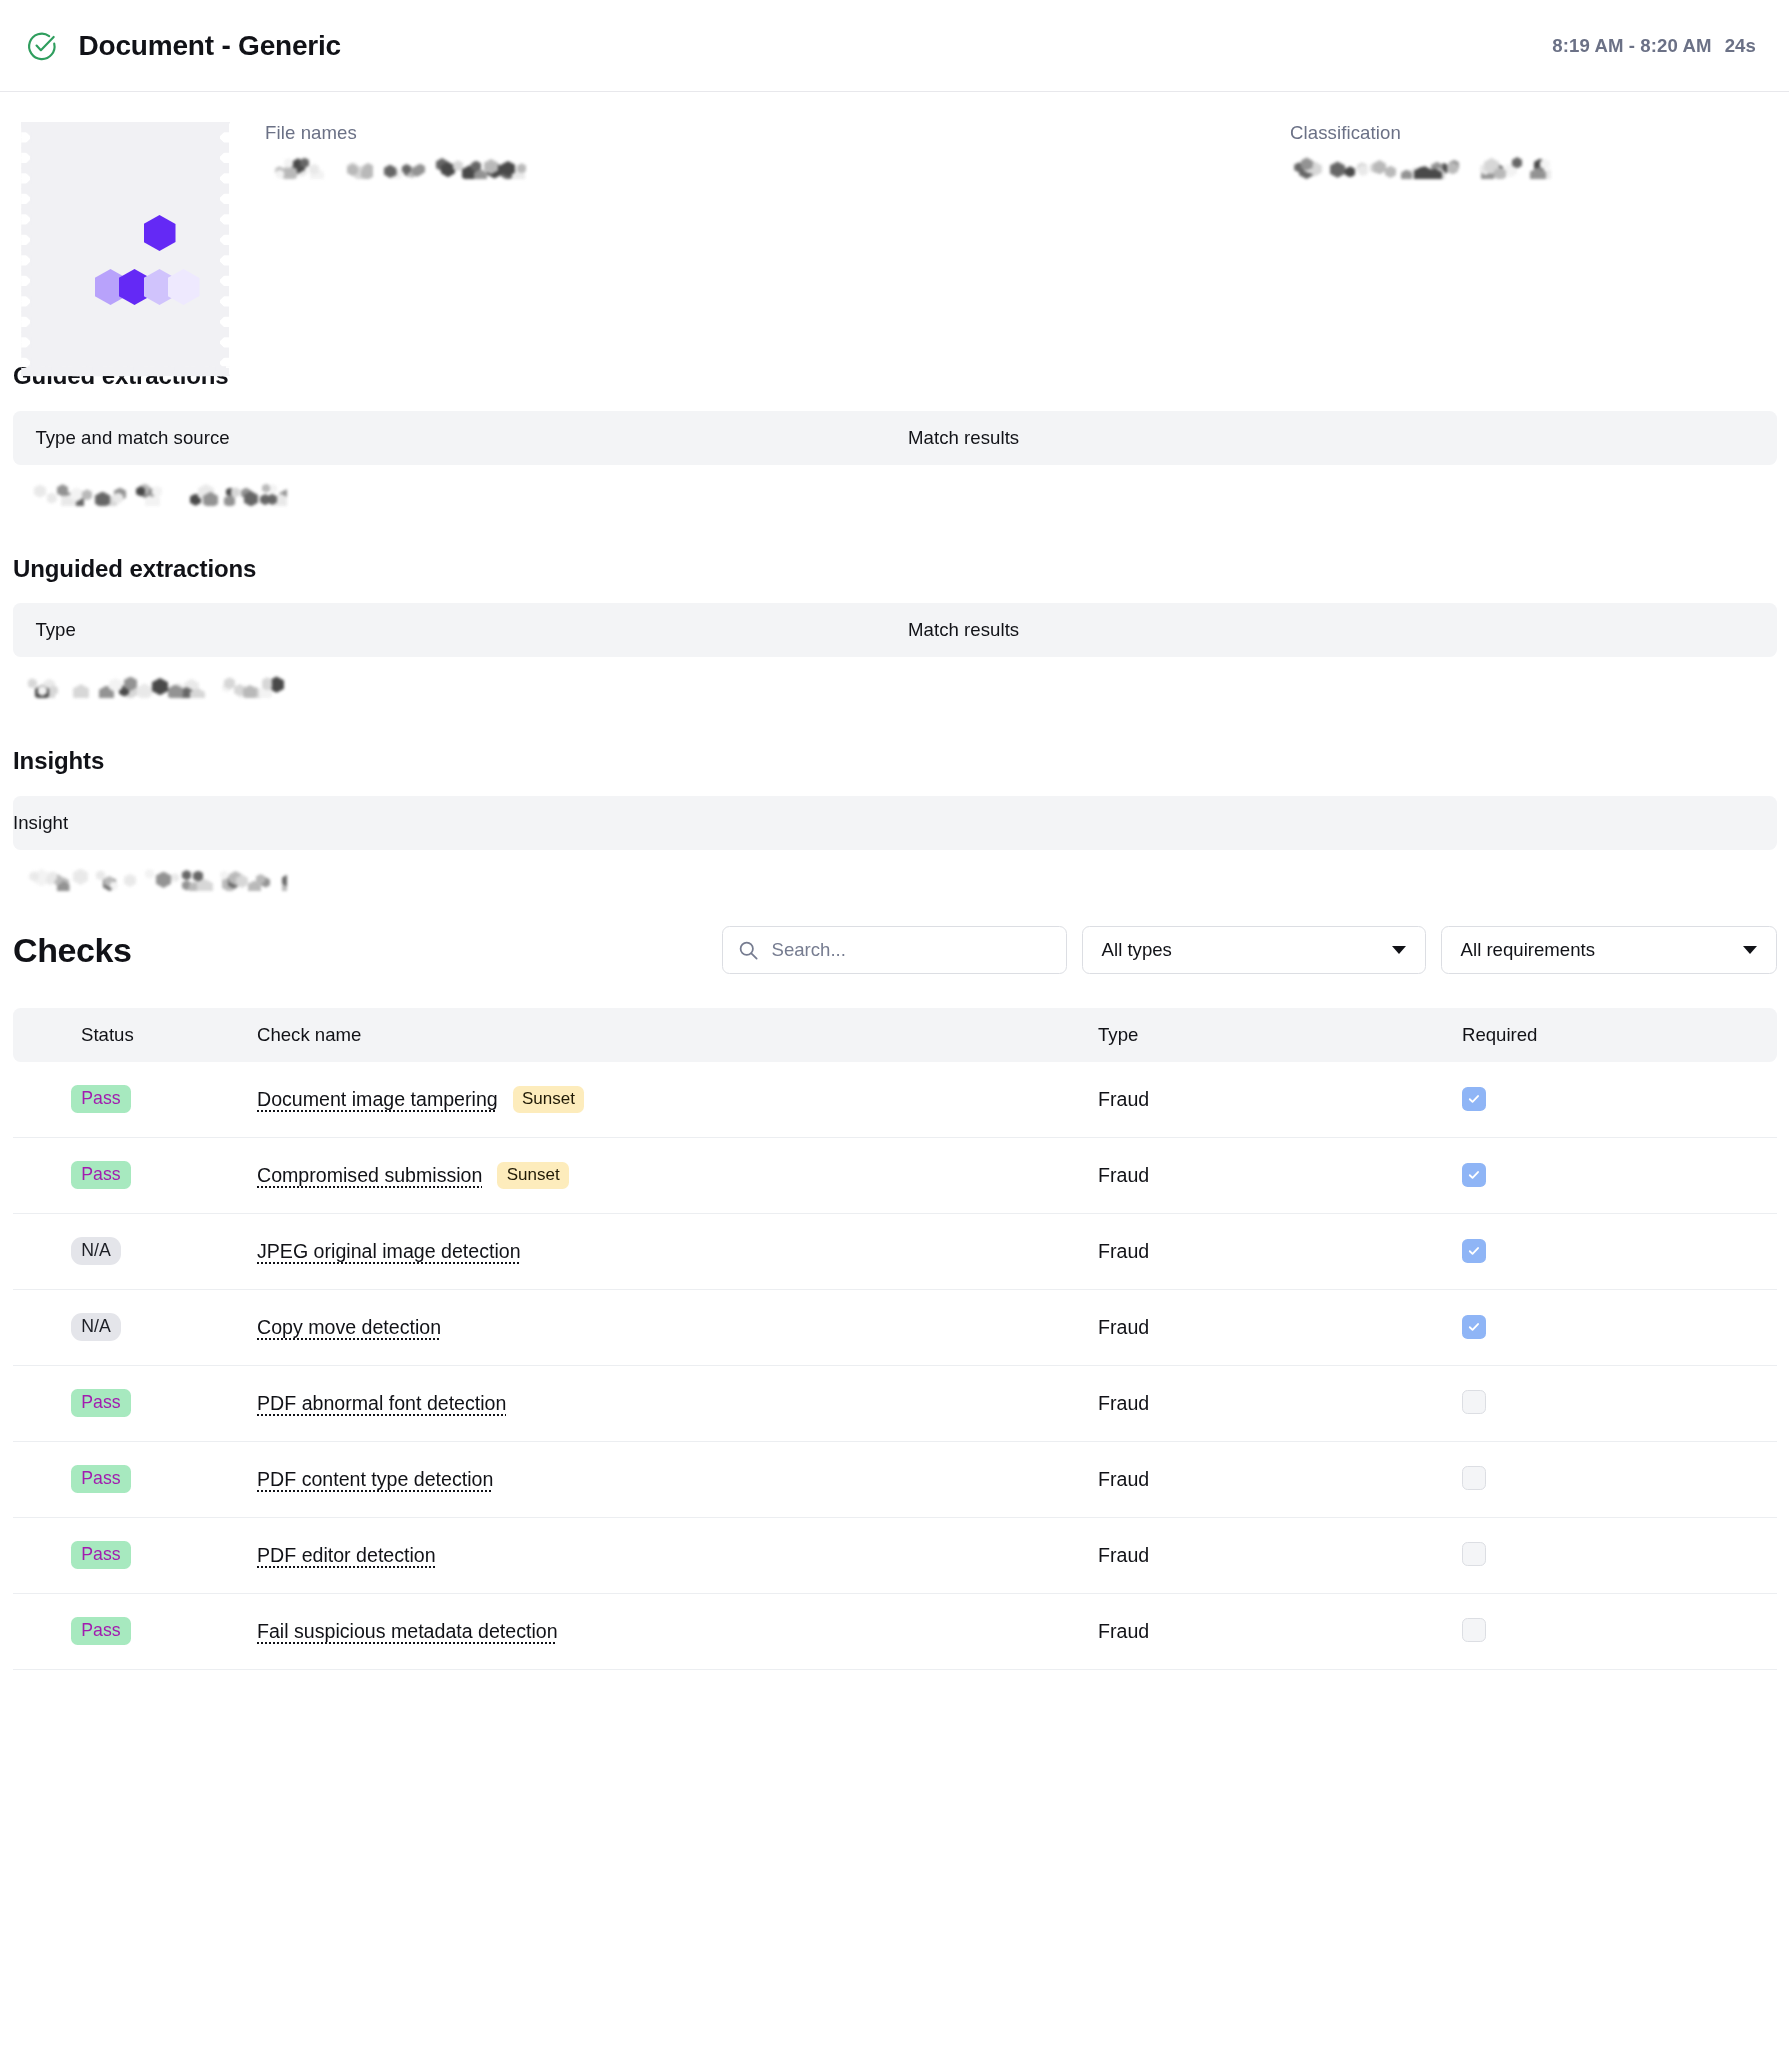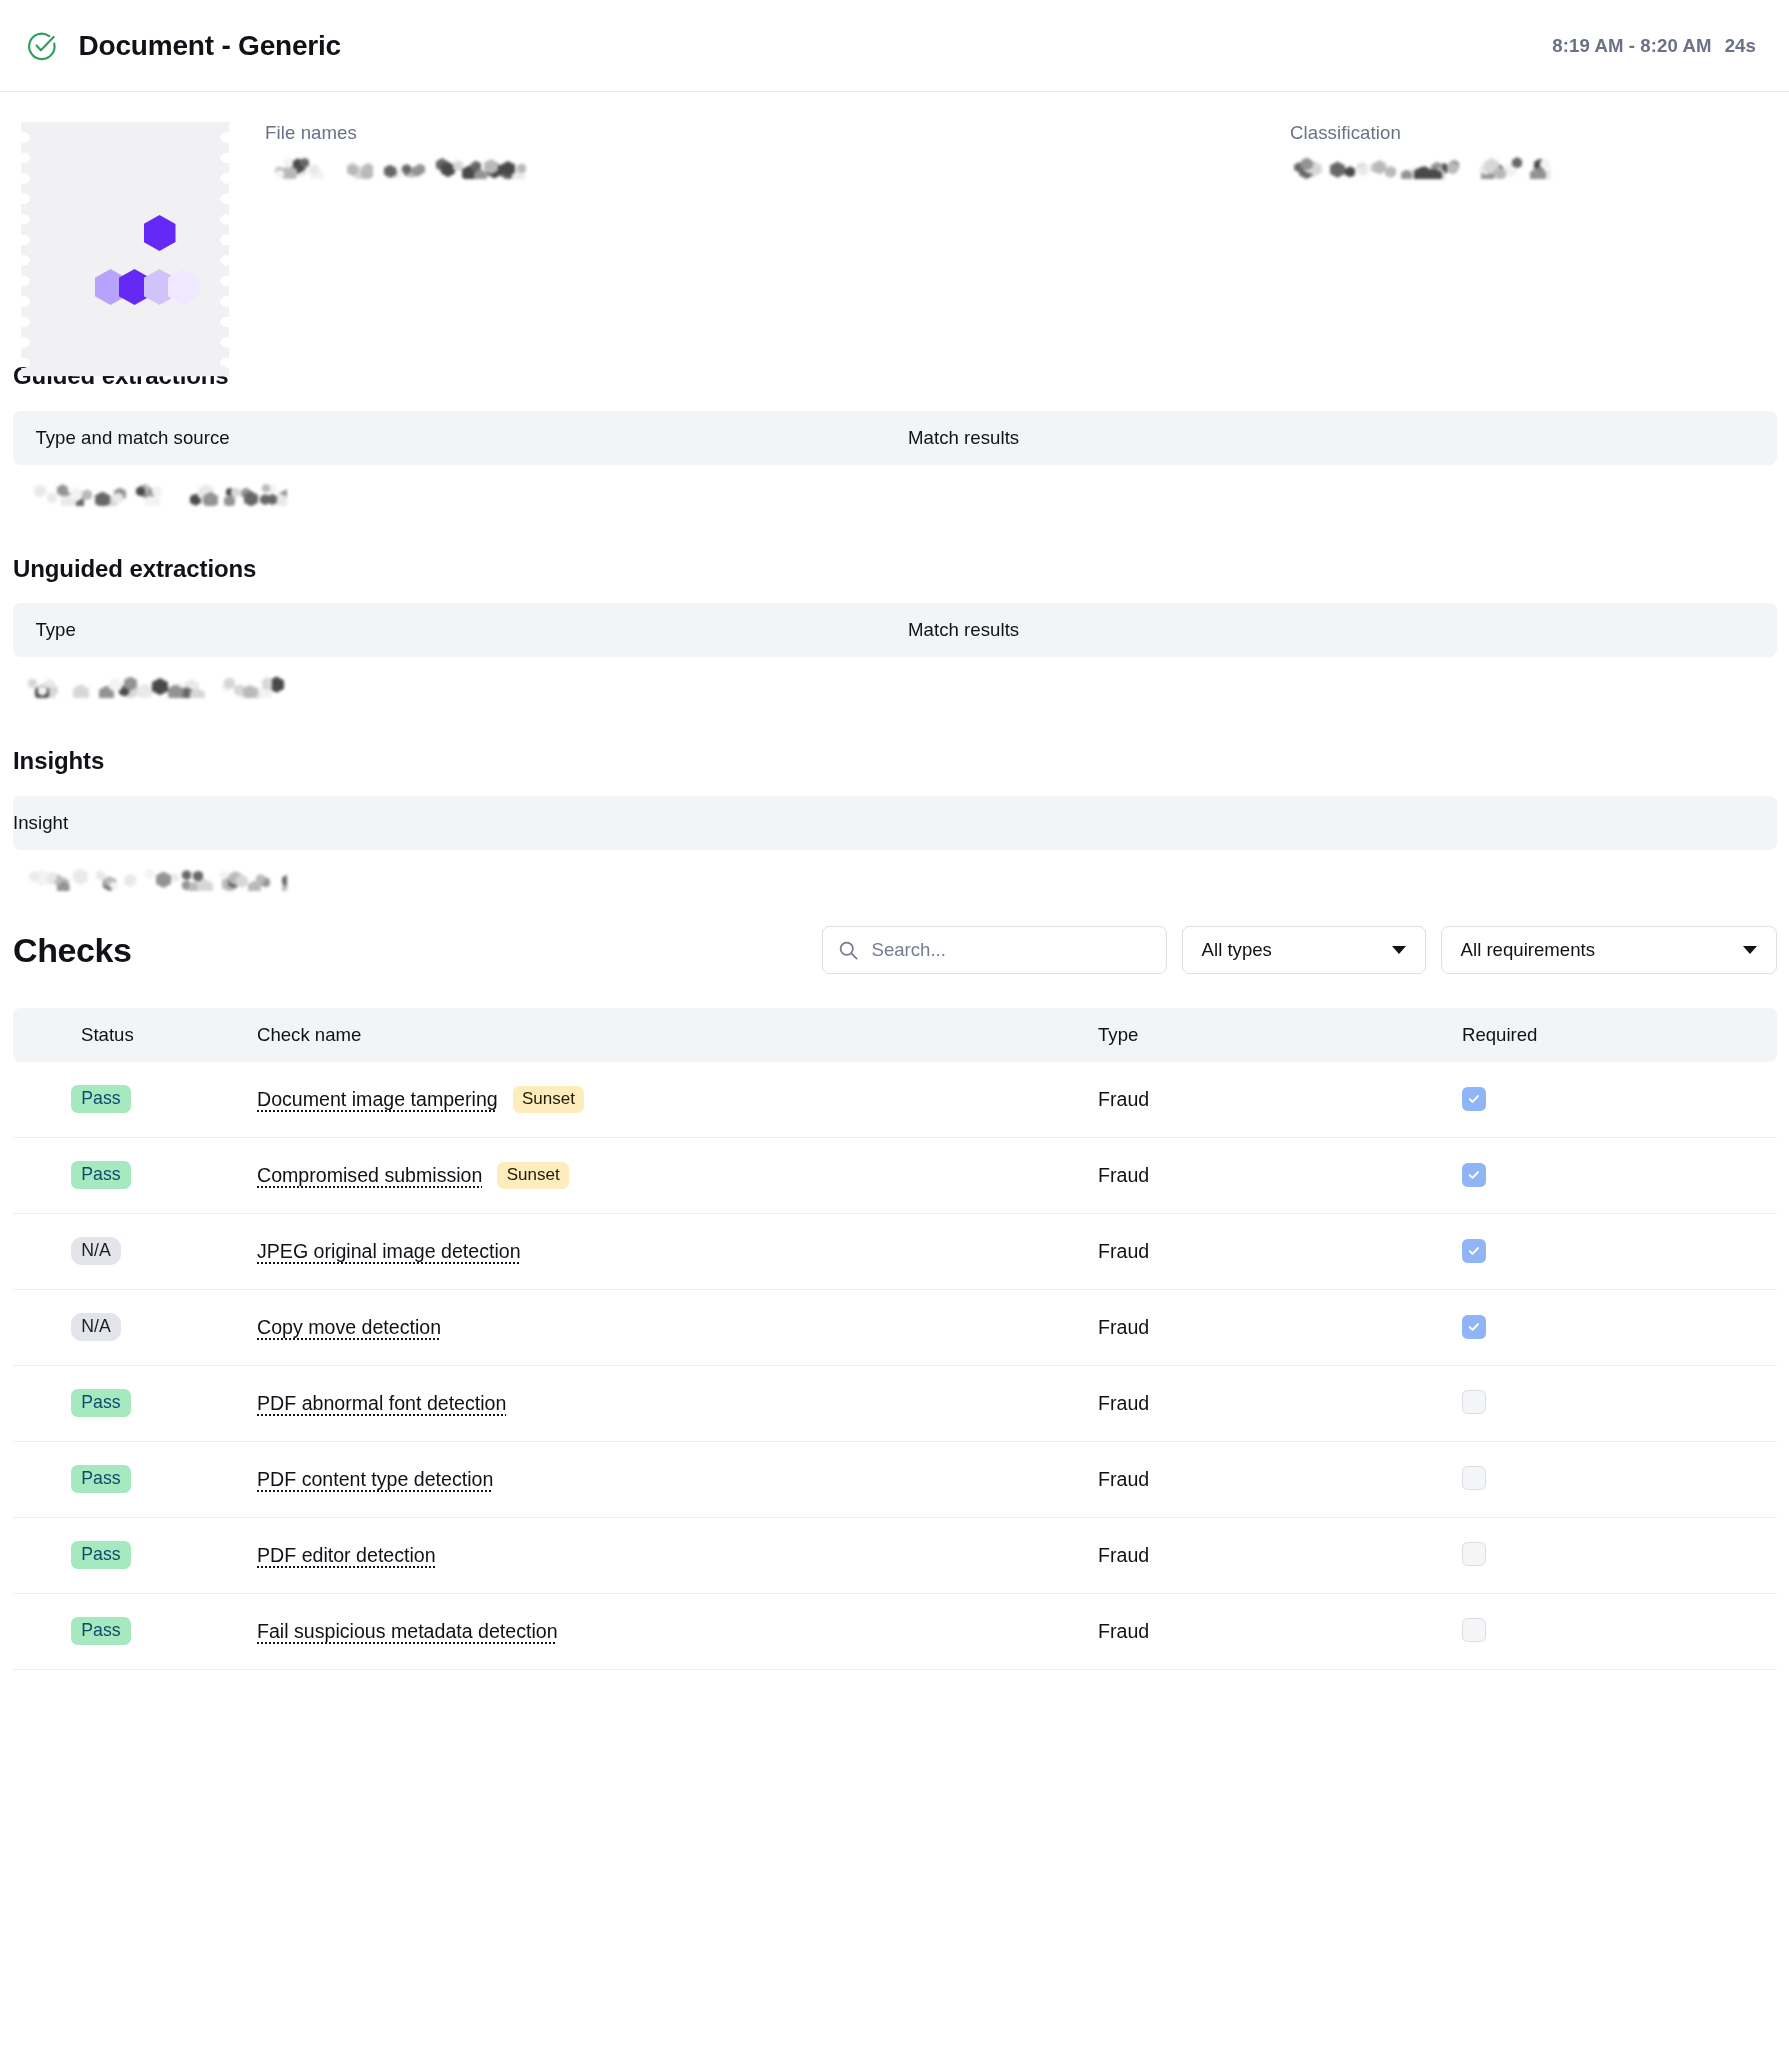--- a/index.html
+++ b/index.html
@@ -170,21 +170,21 @@
     height: 48px;
     border: 0.9px solid #dcdee3;
     border-radius: 7.5px;
     background: #fff;
     display: flex;
     align-items: center;
     padding: 0 18.6px;
     position: relative;
   }
   .select .lbl { font-size: 18.6px; color: #111217; }
-  .select.w-types { width: 244px; gap: 44px; }
+  .select.w-types { width: 344px; gap: 44px; }
   .select.w-req { width: 336px; }
   .caret {
     margin-left: auto;
     width: 0; height: 0;
     border-left: 7.5px solid transparent;
     border-right: 7.5px solid transparent;
     border-top: 8.4px solid #111217;
   }
 
   
@@ -211,21 +211,21 @@
   .col-req    { flex: 1 1 auto; }
   .ct-head .col-status { padding-left: 68px; }
 
   .badge {
     display: inline-block;
     border-radius: 6.5px;
     padding: 4.7px 10.3px 5.6px 10.3px;
     font-size: 17.7px;
     line-height: 1;
   }
-  .badge.pass { background: #a7e9bf; color: #0c4a6e; }
+  .badge.pass { background: #a7e9bf; color: #a21caf; }
   .badge.na   { background: #e4e5ea; color: #1d1f26; border-radius: 11px; }
   .badge.fail { background: #fbc0ce; color: #39111b; }
 
   .check-link {
     font-size: 19.6px;
     color: #111217;
     text-decoration: underline;
     text-decoration-style: dotted;
     text-decoration-thickness: 1.9px;
     text-underline-offset: 4.7px;

